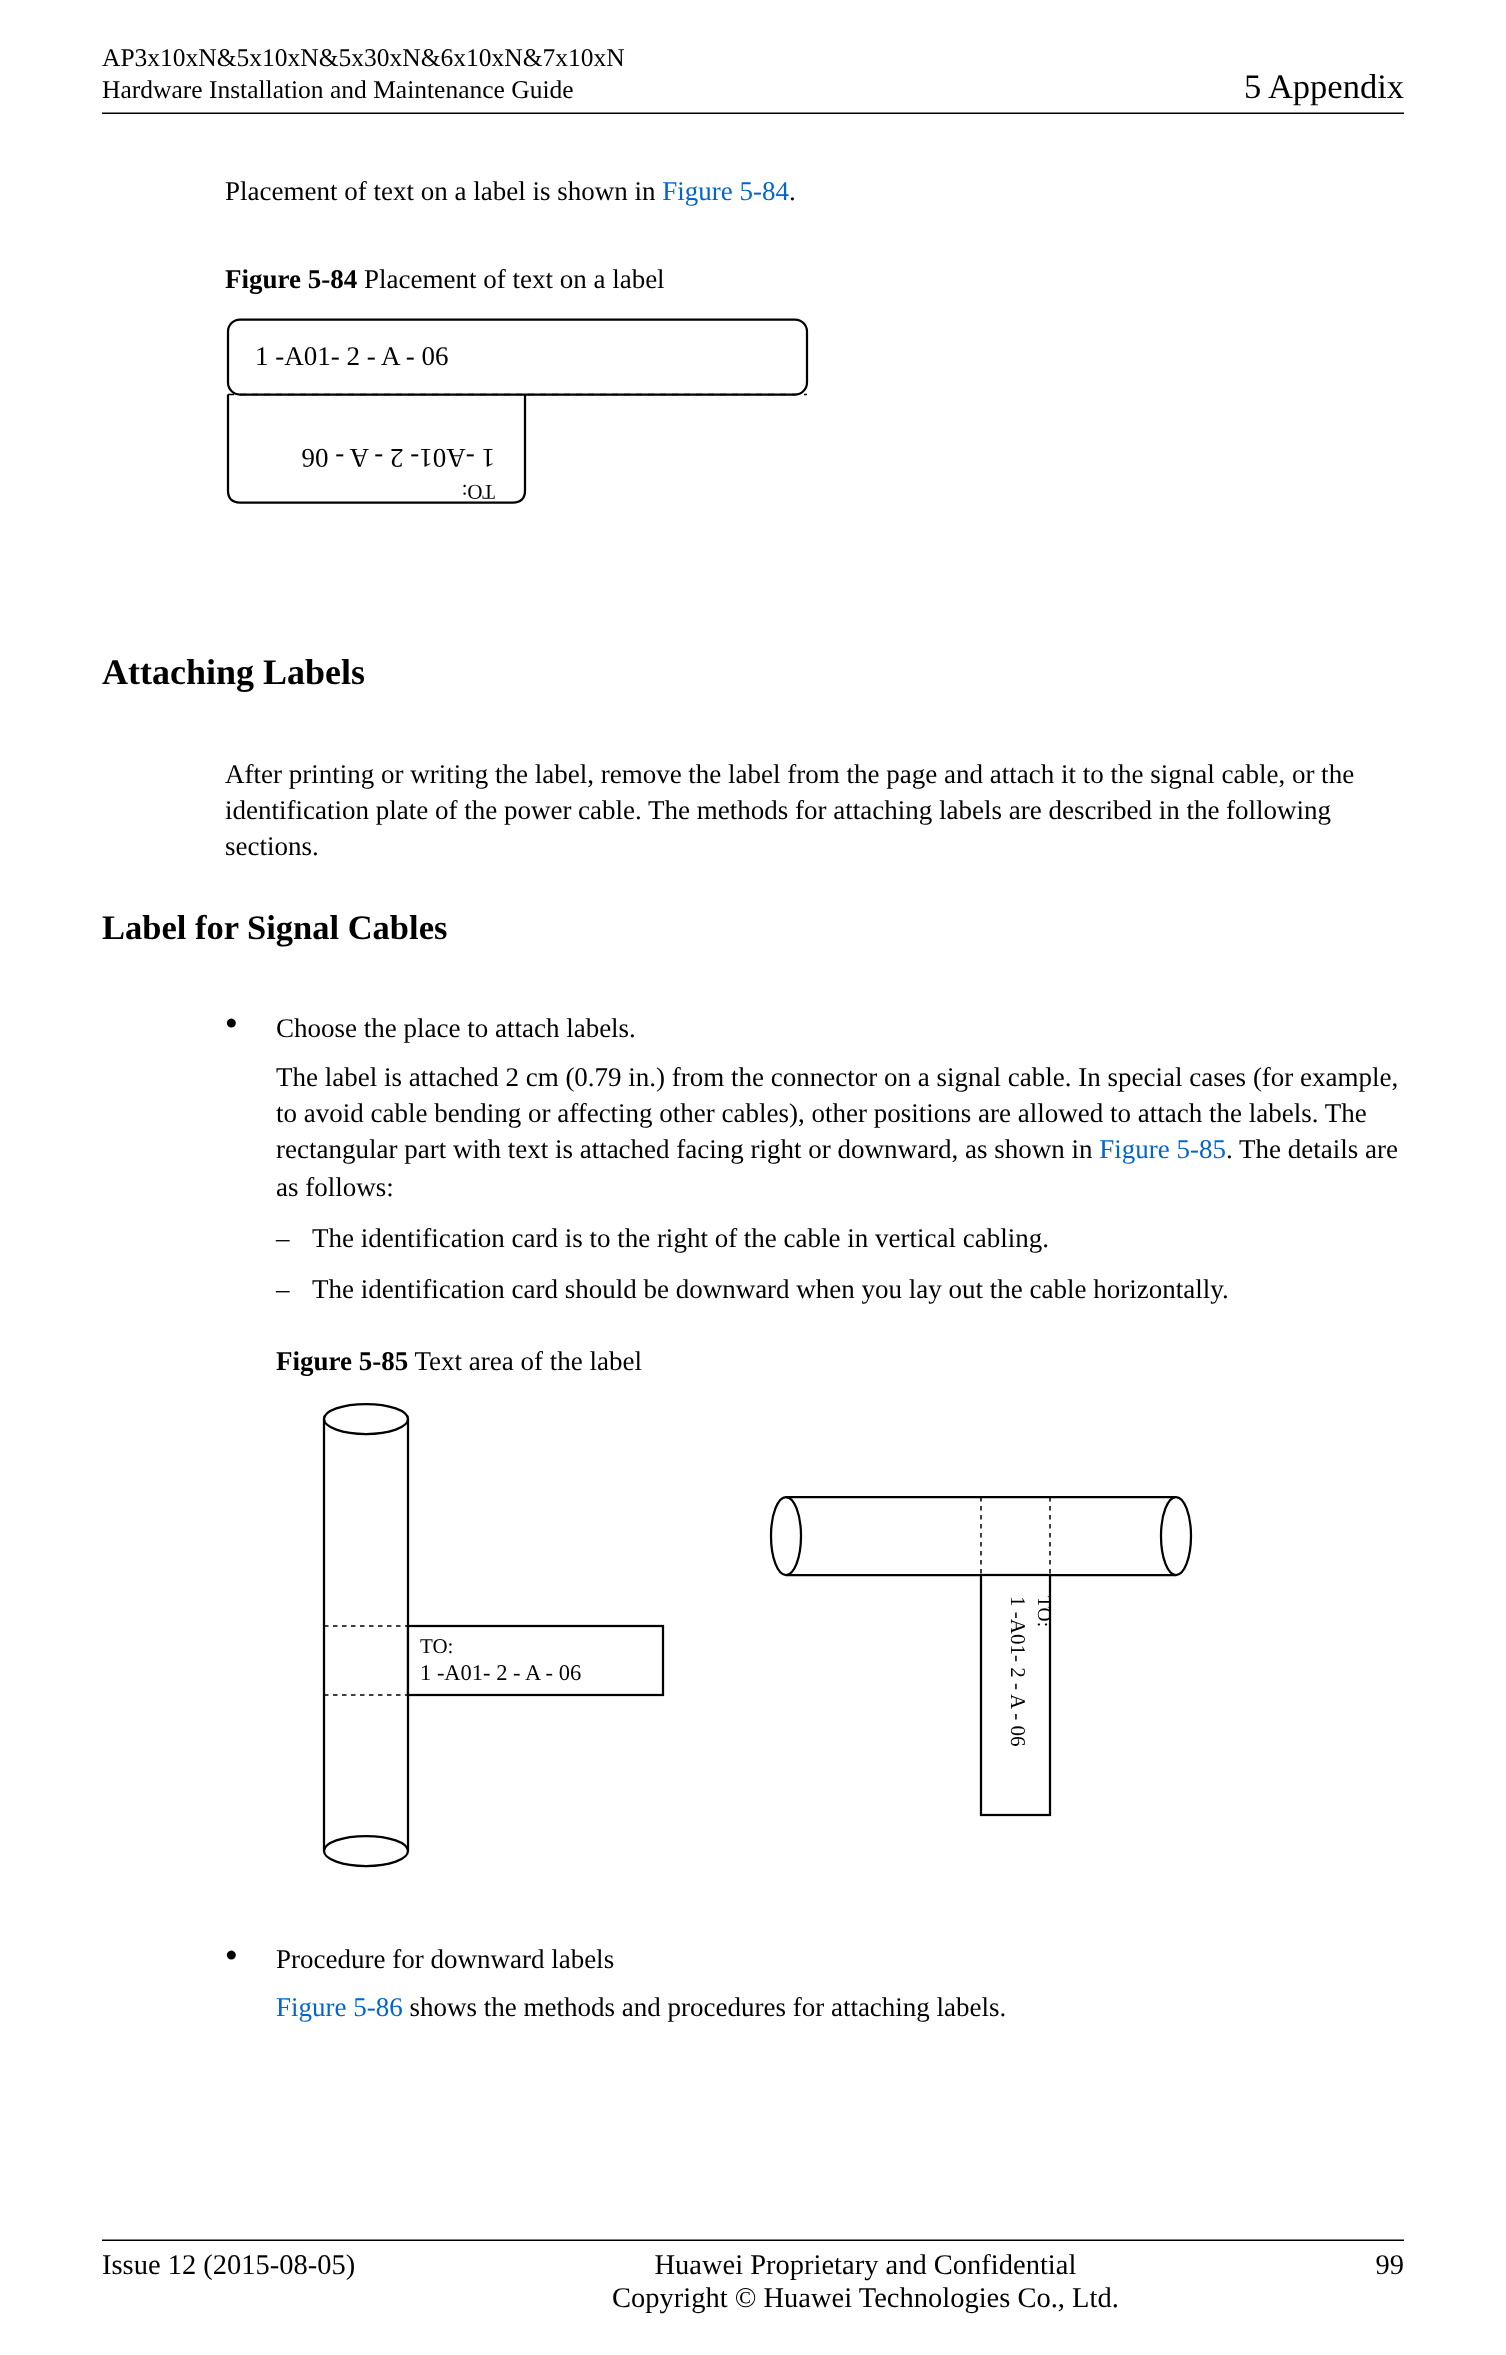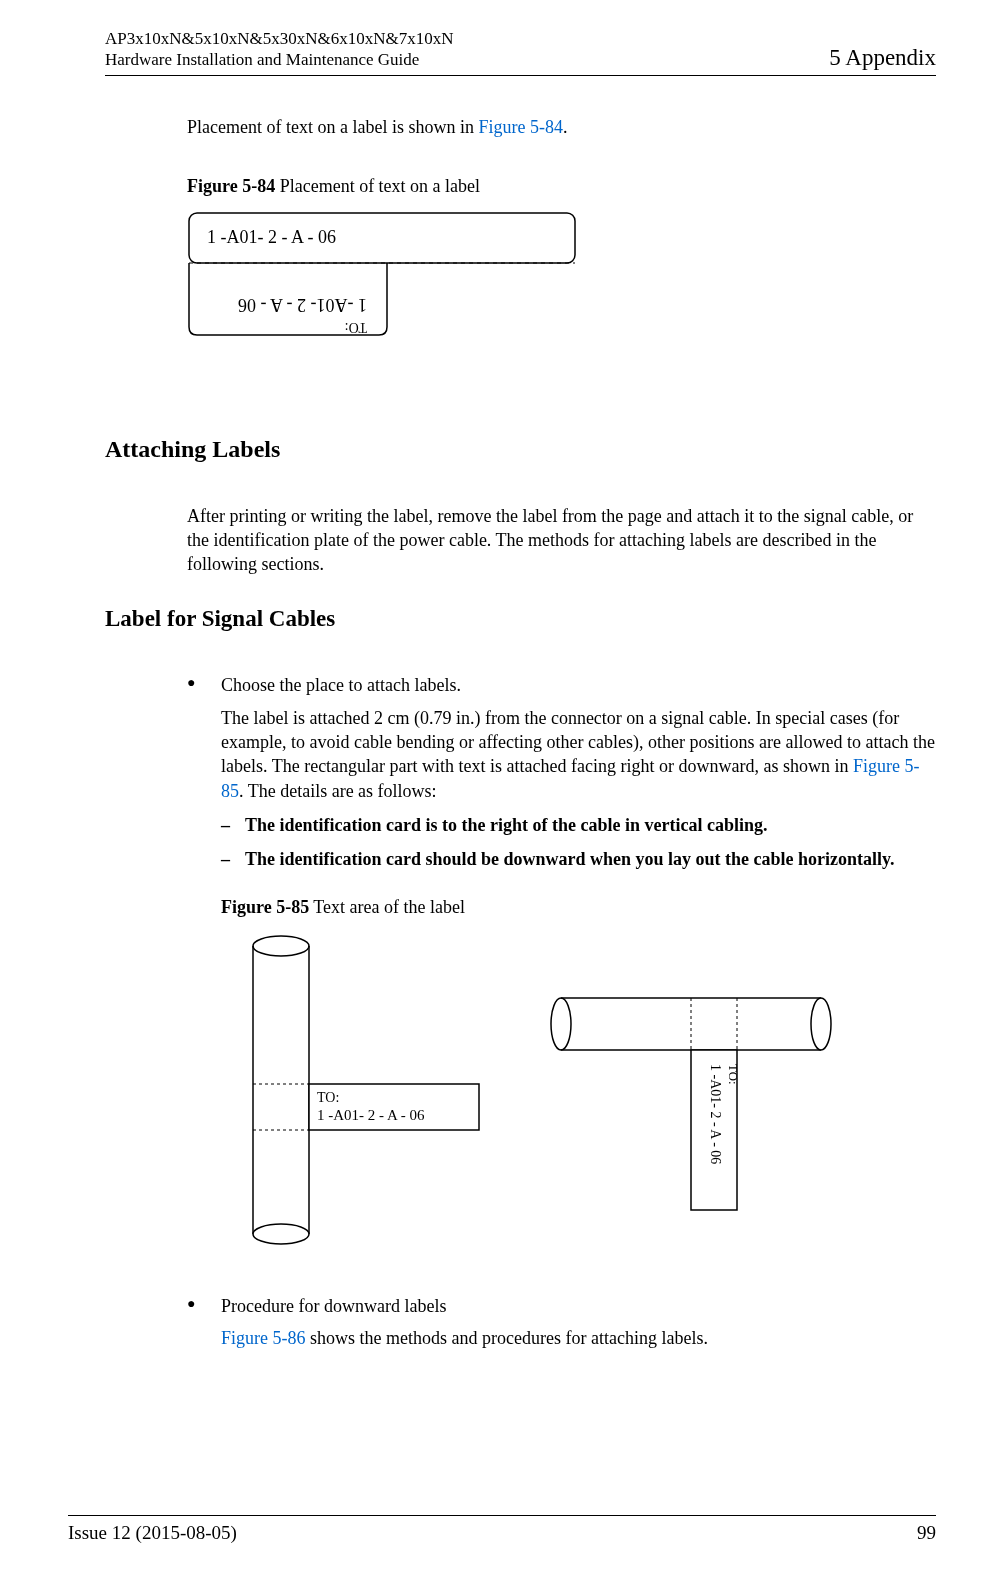--- a/index.html
+++ b/index.html
@@ -6,21 +6,21 @@
 body {
   font-family: "Times New Roman", Times, serif;
   font-size: 18px;
   color: #000;
   width: 1004px;
   height: 1570px;
   position: relative;
   background: #fff;
 }
 .page {
-  padding: 28px 68px 0 105px;
+  padding: 28px 68px 0 68px;
 }
 .hdr {
   display: flex;
   justify-content: space-between;
   align-items: flex-end;
   border-bottom: 1px solid #000;
   padding-bottom: 4px;
 }
 .hdr-left { font-size: 17px; line-height: 1.25; }
 .hdr-right { font-size: 23px; }
@@ -43,21 +43,21 @@
   margin-top: 30px;
 }
 .para { margin-top: 14px; font-size: 18px; line-height: 1.35; }
 ul.bullets { list-style: none; margin-top: 18px; }
 ul.bullets > li { position: relative; padding-left: 34px; margin-bottom: 10px; line-height: 1.35; }
 ul.bullets > li::before {
   content: "●"; position: absolute; left: 0; top: 1px; font-size: 14px;
 }
 ul.bullets > li .li-body { margin-top: 8px; }
 ul.dashes { list-style: none; margin-top: 10px; }
-ul.dashes > li { position: relative; padding-left: 24px; margin-bottom: 10px; line-height: 1.35; font-weight: bold; }
+ul.dashes > li { position: relative; padding-left: 24px; margin-bottom: 10px; line-height: 1.35; }
 ul.dashes > li::before {
   content: "–"; position: absolute; left: 0; top: 0;
 }
 .fig85 { margin-top: 14px; }
 .footer {
   position: absolute;
   left: 68px; right: 68px; bottom: 26px;
   border-top: 1px solid #000;
   padding-top: 6px;
   display: flex;
@@ -163,14 +163,18 @@
         <div class="li-body">
           <span class="link">Figure 5-86</span><span> shows the methods and procedures for attaching labels.</span>
         </div>
       </li>
     </ul>
   </div>
 </div>
 
 <div class="footer">
   <div>Issue 12 (2015-08-05)</div>
+  <div class="footer-center">
+    <div>Huawei Proprietary and Confidential</div>
+    <div>Copyright © Huawei Technologies Co., Ltd.</div>
+  </div>
   <div>99</div>
 </div>
 
 </body></html>

